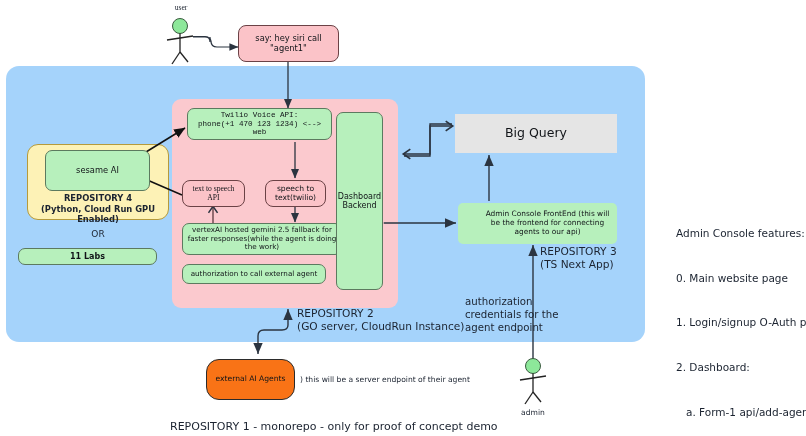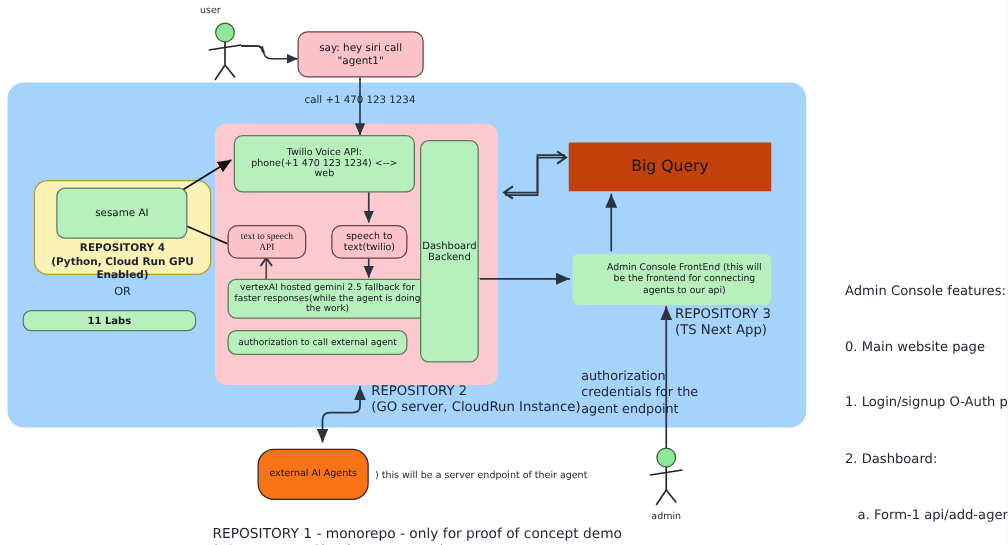--- a/index.html
+++ b/index.html
@@ -53,21 +53,21 @@
     background: #b7f0bc;
     border: 1px solid #5c7a5f;
     border-radius: 7px;
   }
   .pink {
     background: #fbc3c8;
     border: 1px solid #6b4246;
     border-radius: 8px;
   }
   .pink-plain {
-    background: #c2410c;
+    background: #e5e5e5;
     border: none;
     border-radius: 0;
   }
   .green-plain {
     background: #b7f0bc;
     border: none;
     border-radius: 5px;
     padding-left: 24px;
   }
   .white-box {
@@ -161,21 +161,21 @@
       <line x1="533" y1="392" x2="525" y2="404" stroke="#222" stroke-width="1.3"></line>
       <line x1="533" y1="392" x2="541" y2="402" stroke="#222" stroke-width="1.3"></line>
     </g>
 
     <path d="M288 311 L288 325 Q288 330 282 330 L264 330 Q258 330 258 336 L258 354" fill="none" stroke="#2b3440" stroke-width="1.4" marker-end="url(#arrThin)"></path>
     <line x1="288" y1="311" x2="288" y2="309" stroke="#2b3440" stroke-width="1.4" marker-end="url(#arrThin)"></line>
   </svg>
 
   <div class="box pink" style="left:238px; top:25px; width:101px; height:37px; font-size:8.3px;">say: hey siri call "agent1"</div>
 
-  <div class="box green" style="left:187px; top:108px; width:145px; height:46px; font-size:7.6px; white-space:pre-line;">Twilio Voice API:
+  <div class="box green" style="left:187px; top:108px; width:145px; height:32px; font-size:7.6px; white-space:pre-line;font-family:Liberation Mono, monospace;">Twilio Voice API:
 phone(+1 470 123 1234) &lt;--&gt; web</div>
 
   <div class="box green" style="left:45px; top:150px; width:105px; height:41px; font-size:8.3px;">sesame AI</div>
 
   <div class="label" style="left:27px; top:193px; width:142px; text-align:center; font-size:8.4px; font-weight:700;">REPOSITORY 4
 (Python, Cloud Run GPU Enabled)</div>
 
   <div class="label" style="left:27px; top:229px; width:142px; text-align:center; font-size:9px;">OR</div>
 
   <div class="box green" style="left:18px; top:248px; width:139px; height:17px; font-size:8px; font-weight:700;">11 Labs</div>
@@ -193,25 +193,24 @@
   <div class="box green" style="left:336px; top:112px; width:47px; height:178px; font-size:8px; white-space:pre-line;">Dashboard
 Backend</div>
 
   <div class="box pink-plain" style="left:455px; top:114px; width:162px; height:39px; font-size:12.5px;">Big Query</div>
 
   <div class="box green-plain" style="left:458px; top:203px; width:159px; height:41px; font-size:7.4px;">Admin Console FrontEnd
 (this will be the frontend for connecting agents to our api)</div>
 
   <div class="box white-box" style="left:206px; top:359px; width:89px; height:41px; font-size:7.6px;">external AI Agents</div>
 
-  <div class="label" style="left:160px; top:3px; width:42px; font-size:7.6px;">user</div>
+  <div class="label" style="left:160px; top:3px; width:42px; text-align:center; font-size:7.6px;font-family:Liberation Serif, serif;">user</div>
 
   <div class="label" style="left:512px; top:408px; width:42px; text-align:center; font-size:7.6px;">admin</div>
 
-  <div class="label" style="left:218px; top:74px; width:140px; text-align:center; font-size:8.2px;">call +1 470 123 1234</div>
 
   <div class="label" style="left:297px; top:307px; font-size:10.6px;">REPOSITORY 2
 (GO server, CloudRun Instance)</div>
 
   <div class="label" style="left:540px; top:245px; font-size:10.6px;">REPOSITORY 3
 (TS Next App)</div>
 
   <div class="label" style="left:465px; top:296px; width:136px; text-align:left; font-size:10.2px;">authorization
 credentials for the
 agent endpoint</div>

